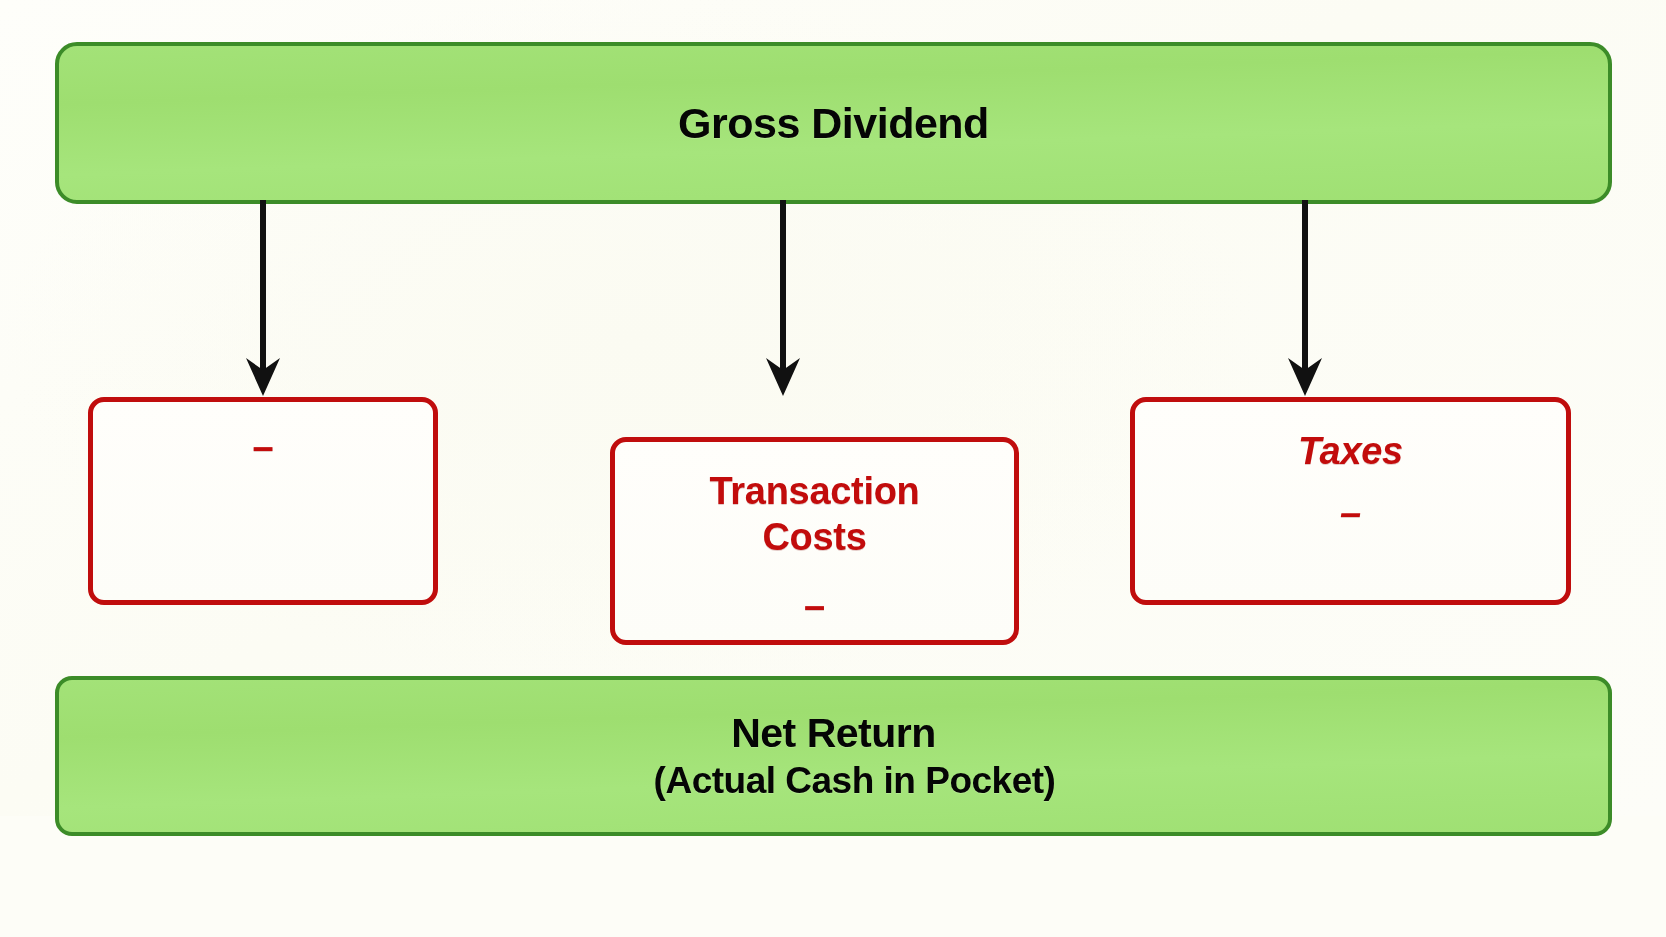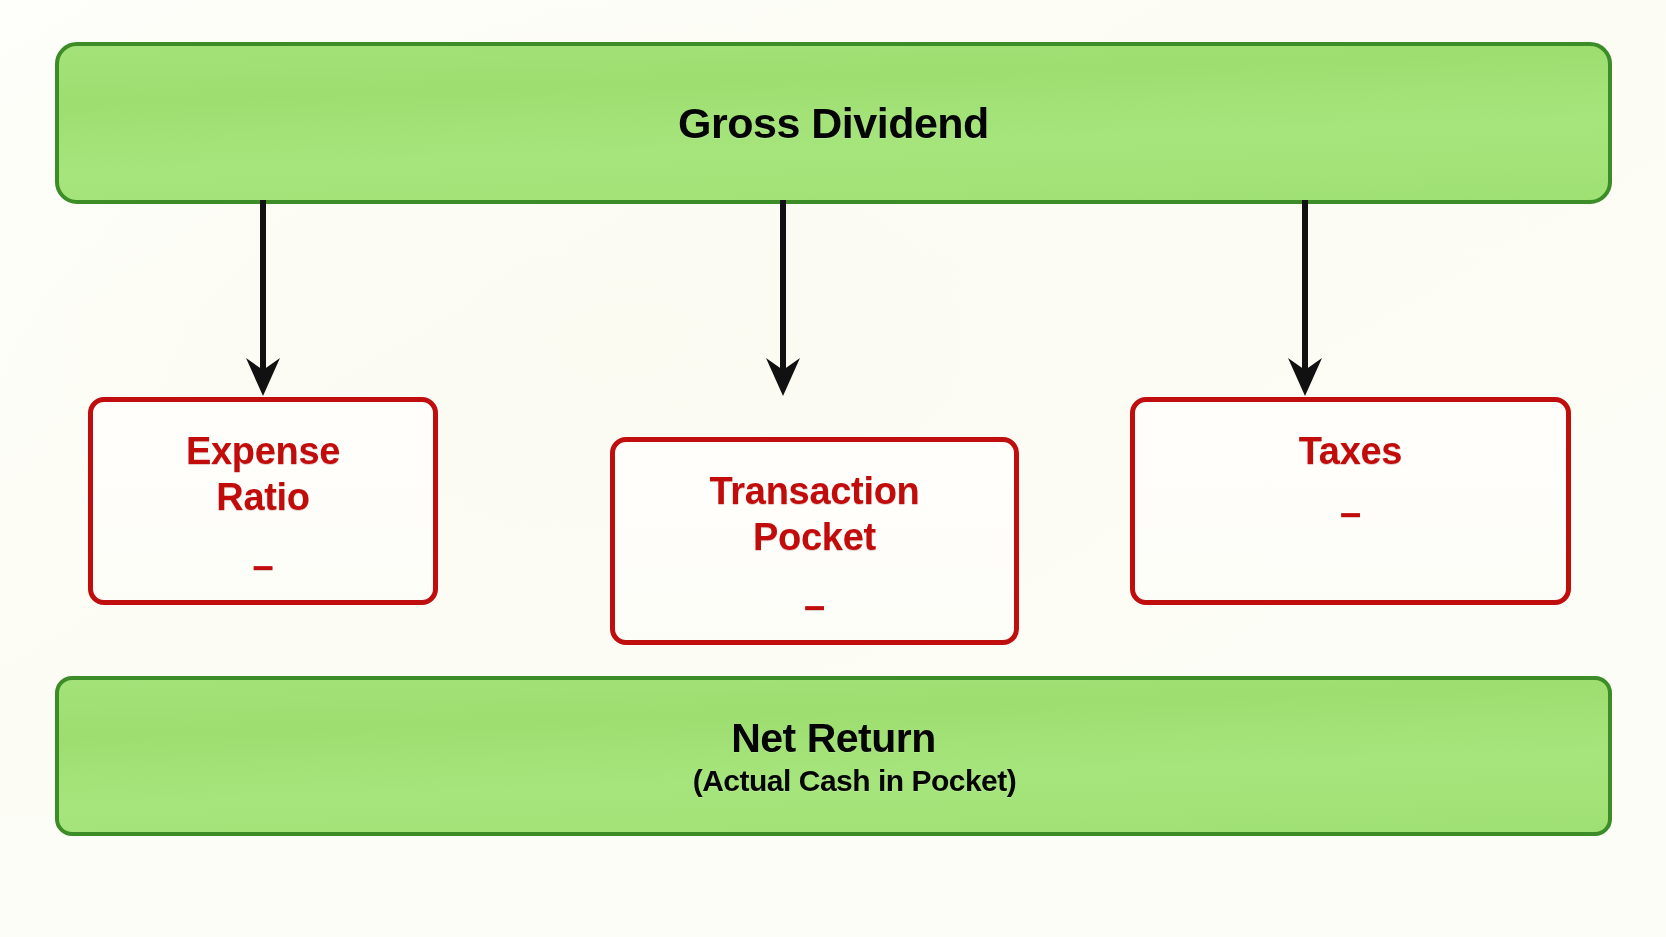--- a/index.html
+++ b/index.html
@@ -52,21 +52,21 @@
 
   #net-box {
     left: 55px;
     top: 676px;
     width: 1557px;
     height: 160px;
     font-size: 41px;
     line-height: 1.22;
     border-radius: 17px;
   }
-  #net-box .line2 { font-size: 30px; margin-left: 42px; }
+  #net-box .line2 { font-size: 37px; margin-left: 42px; }
 
   
   .red-box {
     position: absolute;
     box-sizing: border-box;
     border: 5px solid #c00d0d;
     border-radius: 16px;
     background: linear-gradient(180deg, #fffefb 0%, #fdfdf8 100%);
     display: flex;
     flex-direction: column;
@@ -84,21 +84,21 @@
   }
   .red-box .minus {
     font-size: 38px;
     line-height: 1;
   }
   .red-box.two-line .minus { margin-top: 26px; }
   .red-box.one-line .minus { margin-top: 20px; }
 
   #box-expense     { left: 88px;  top: 397px; width: 350px; height: 208px; }
   #box-transaction { left: 610px; top: 397px; width: 409px; height: 208px; margin-top: 40px; }
-  #box-taxes       { left: 1130px; top: 397px; width: 441px; height: 208px; }
+  #box-taxes       { left: 1130px; top: 397px; width: 441px; height: 208px; font-style: italic; }
 
   
   .arrow {
     position: absolute;
     top: 200px;
     width: 44px;
     height: 198px;
     overflow: visible;
   }
   #arrow-1 { left: 241px; }
@@ -128,31 +128,27 @@
     </svg>
   </div>
   <div class="arrow" id="arrow-3">
     <svg width="44" height="198" viewBox="0 0 44 198" xmlns="http://www.w3.org/2000/svg">
       <line x1="22" y1="0" x2="22" y2="180" stroke="#111111" stroke-width="6"></line>
       <path d="M22 196 L5 158 L22 170 L39 158 Z" fill="#111111"></path>
     </svg>
   </div>
 
   <div id="box-expense" class="red-box two-line">
-    <div class="title">
-      <span>Expense</span><br>
-      <span>Ratio</span>
-    </div>
     <div class="minus">–</div>
   </div>
 
   <div id="box-transaction" class="red-box two-line">
     <div class="title">
       <span>Transaction</span><br>
-      <span>Pocket</span>
+      <span>Costs</span>
     </div>
     <div class="minus">–</div>
   </div>
 
   <div id="box-taxes" class="red-box one-line">
     <div class="title">Taxes</div>
     <div class="minus">–</div>
   </div>
 
   <div id="net-box" class="green-box">

